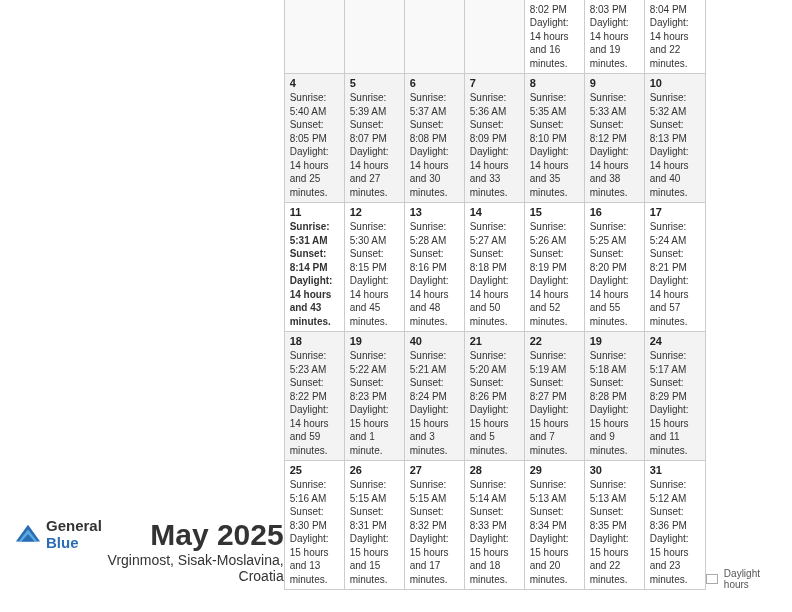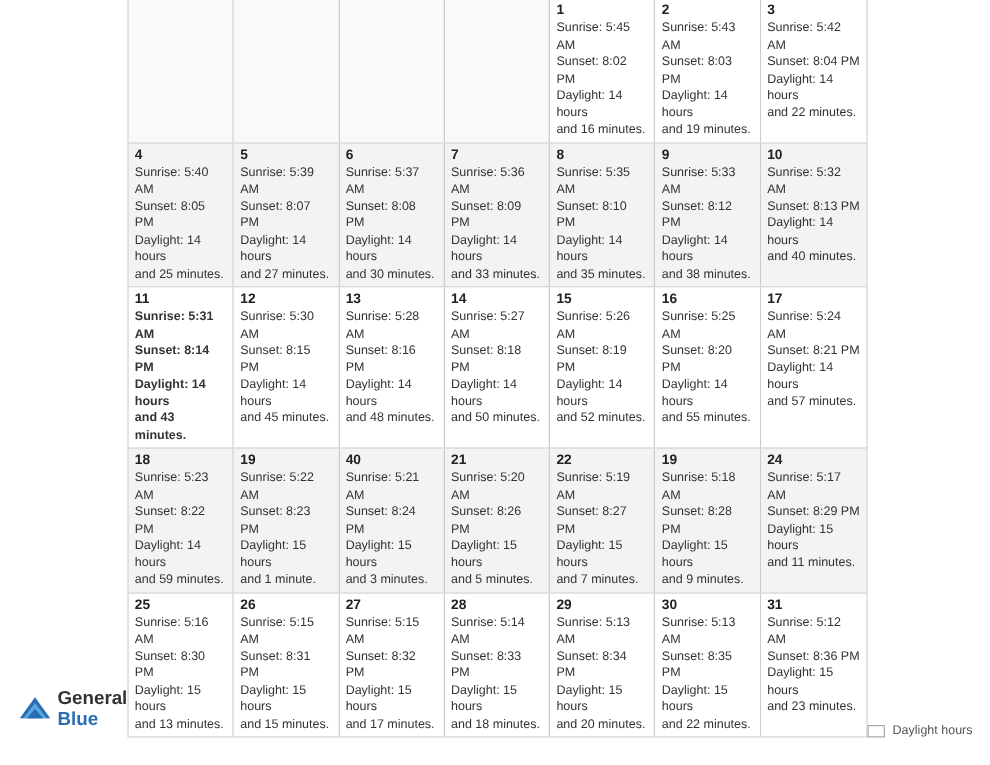--- a/index.html
+++ b/index.html
@@ -136,20 +136,24 @@
     <div class="logo">
       <svg class="logo-icon" viewBox="0 0 30 30">
         <polygon points="15,4 28,22 2,22" fill="#2a6db5"></polygon>
         <polygon points="15,9 25,22 5,22" fill="#5aaae0"></polygon>
         <polygon points="15,14 22,22 8,22" fill="#2a6db5"></polygon>
       </svg>
       <div class="logo-text">
         <span class="logo-general">General</span>
         <span class="logo-blue">Blue</span>
       </div>
+    </div>
+    <div class="title-area">
+      <div class="main-title">May 2025</div>
+      <div class="subtitle">Vrginmost, Sisak-Moslavina, Croatia</div>
     </div>
   </div>
 
   <div class="calendar">
     <div class="cal-header">
       <div class="cal-header-cell">Sunday</div>
       <div class="cal-header-cell">Monday</div>
       <div class="cal-header-cell">Tuesday</div>
       <div class="cal-header-cell">Wednesday</div>
       <div class="cal-header-cell">Thursday</div>

